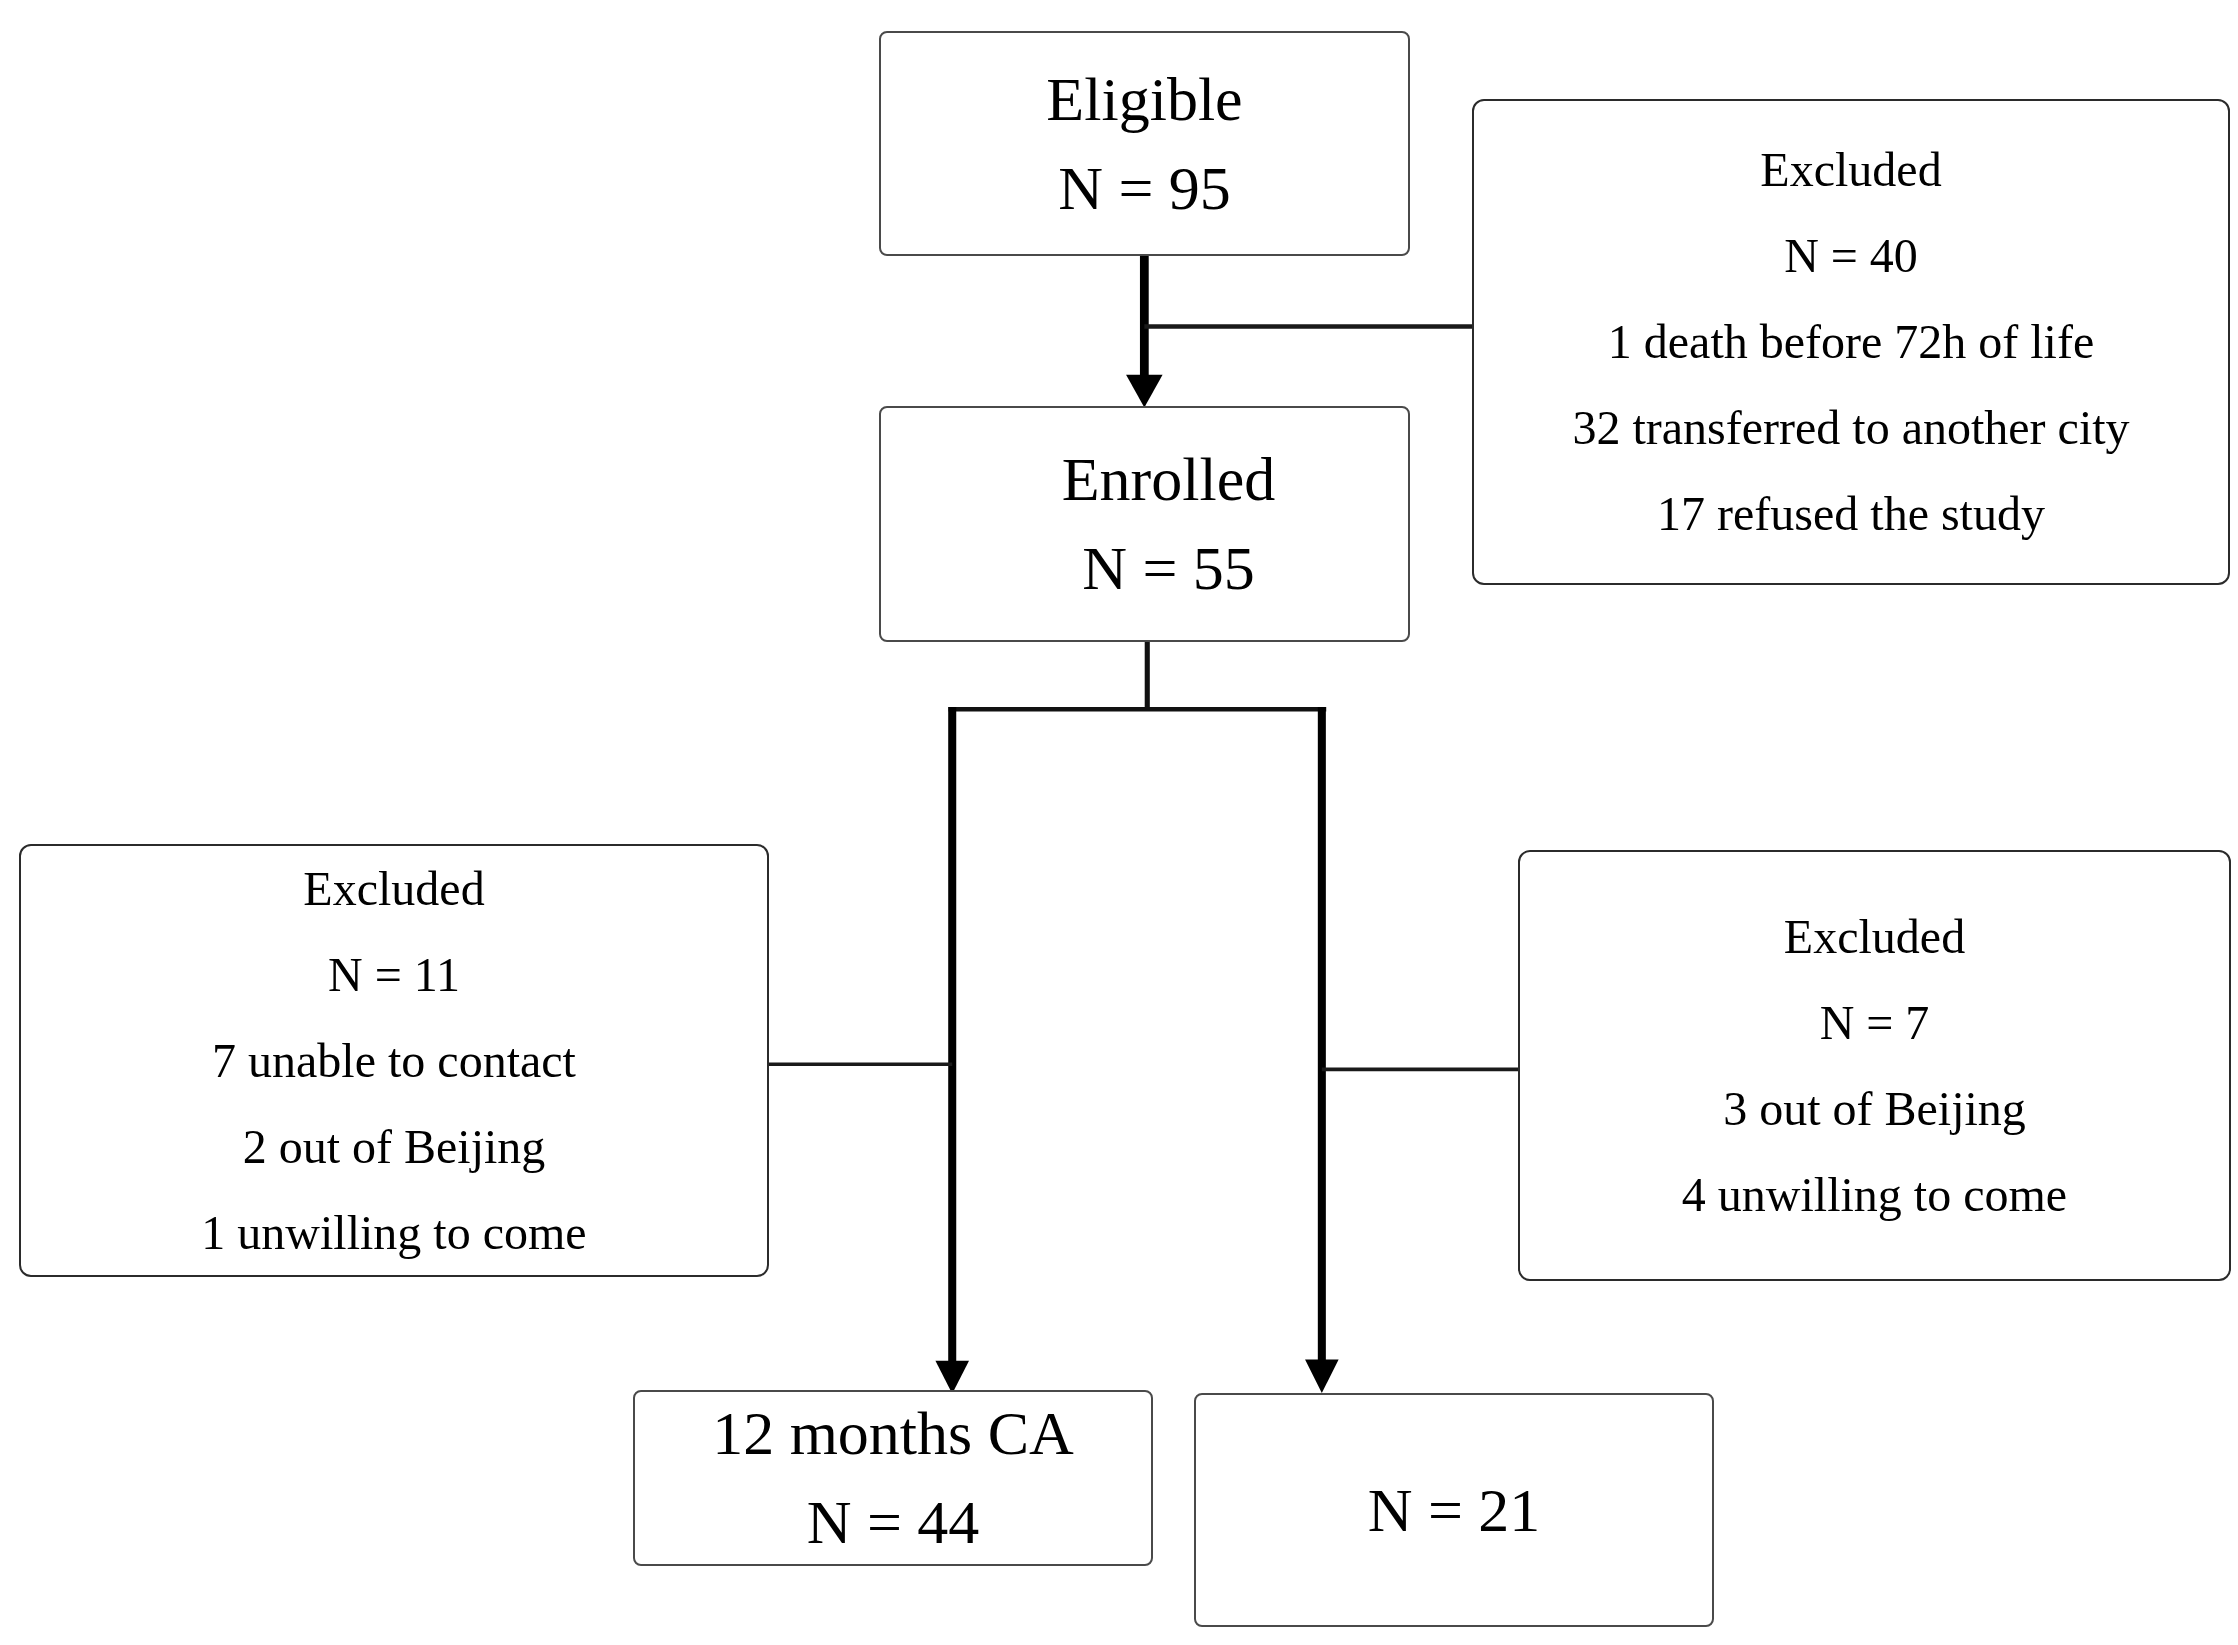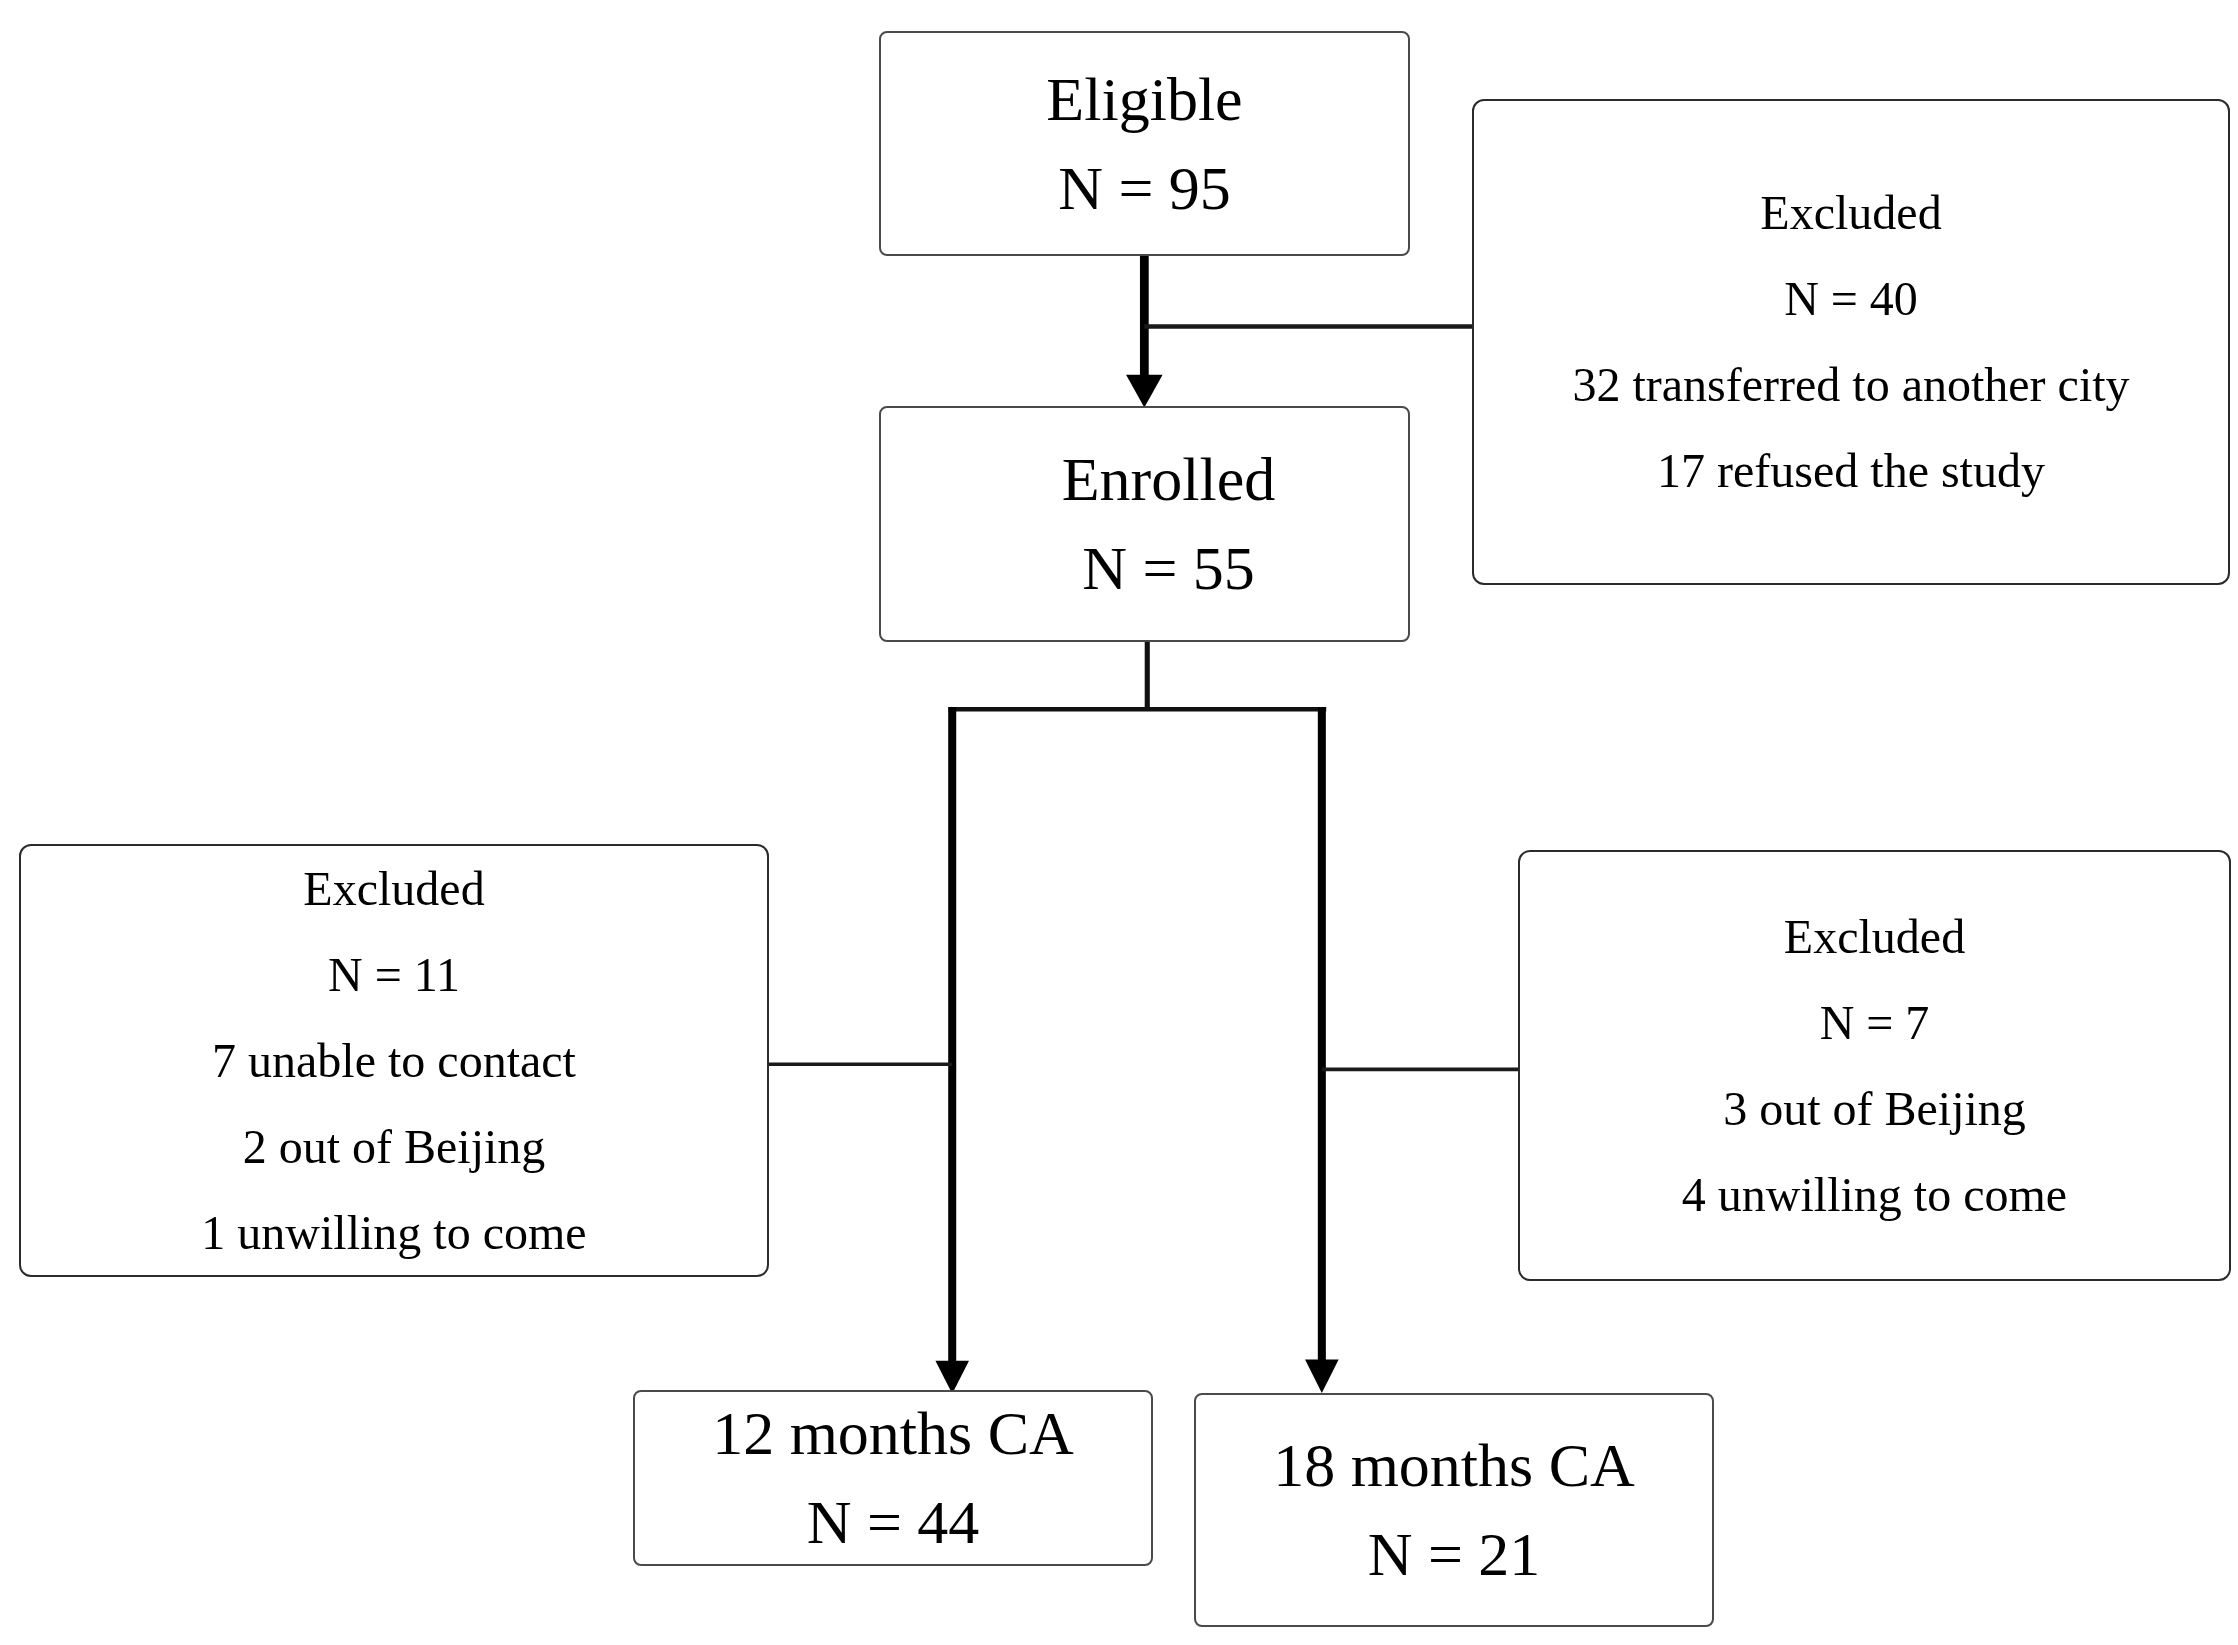--- a/index.html
+++ b/index.html
@@ -77,20 +77,21 @@
   </svg>
 
   <div class="box rounded" style="left:879px; top:31px; width:531px; height:225px;">
     <div class="bl">Eligible</div>
     <div class="bl">N = 95</div>
   </div>
 
   <div class="box rect" style="left:1472px; top:99px; width:758px; height:486px;">
     <div class="bl">Excluded</div>
     <div class="bl">N = 40</div>
+    <div class="bl">1 death before 72h of life</div>
     <div class="bl">32 transferred to another city</div>
     <div class="bl">17 refused the study</div>
   </div>
 
   <div class="box rounded" style="left:879px; top:406px; width:531px; height:236px;padding-left:48px;">
     <div class="bl">Enrolled</div>
     <div class="bl">N = 55</div>
   </div>
 
   <div class="box rect" style="left:19px; top:844px; width:750px; height:433px;">
@@ -107,18 +108,17 @@
     <div class="bl">3 out of Beijing</div>
     <div class="bl">4 unwilling to come</div>
   </div>
 
   <div class="box rounded" style="left:633px; top:1390px; width:520px; height:176px;">
     <div class="bl">12 months CA</div>
     <div class="bl">N = 44</div>
   </div>
 
   <div class="box rounded" style="left:1194px; top:1393px; width:520px; height:234px;">
-    <div class="bl">18 months CA</div>
     <div class="bl">N = 21</div>
   </div>
 
 </div>
 
 
 </body></html>

